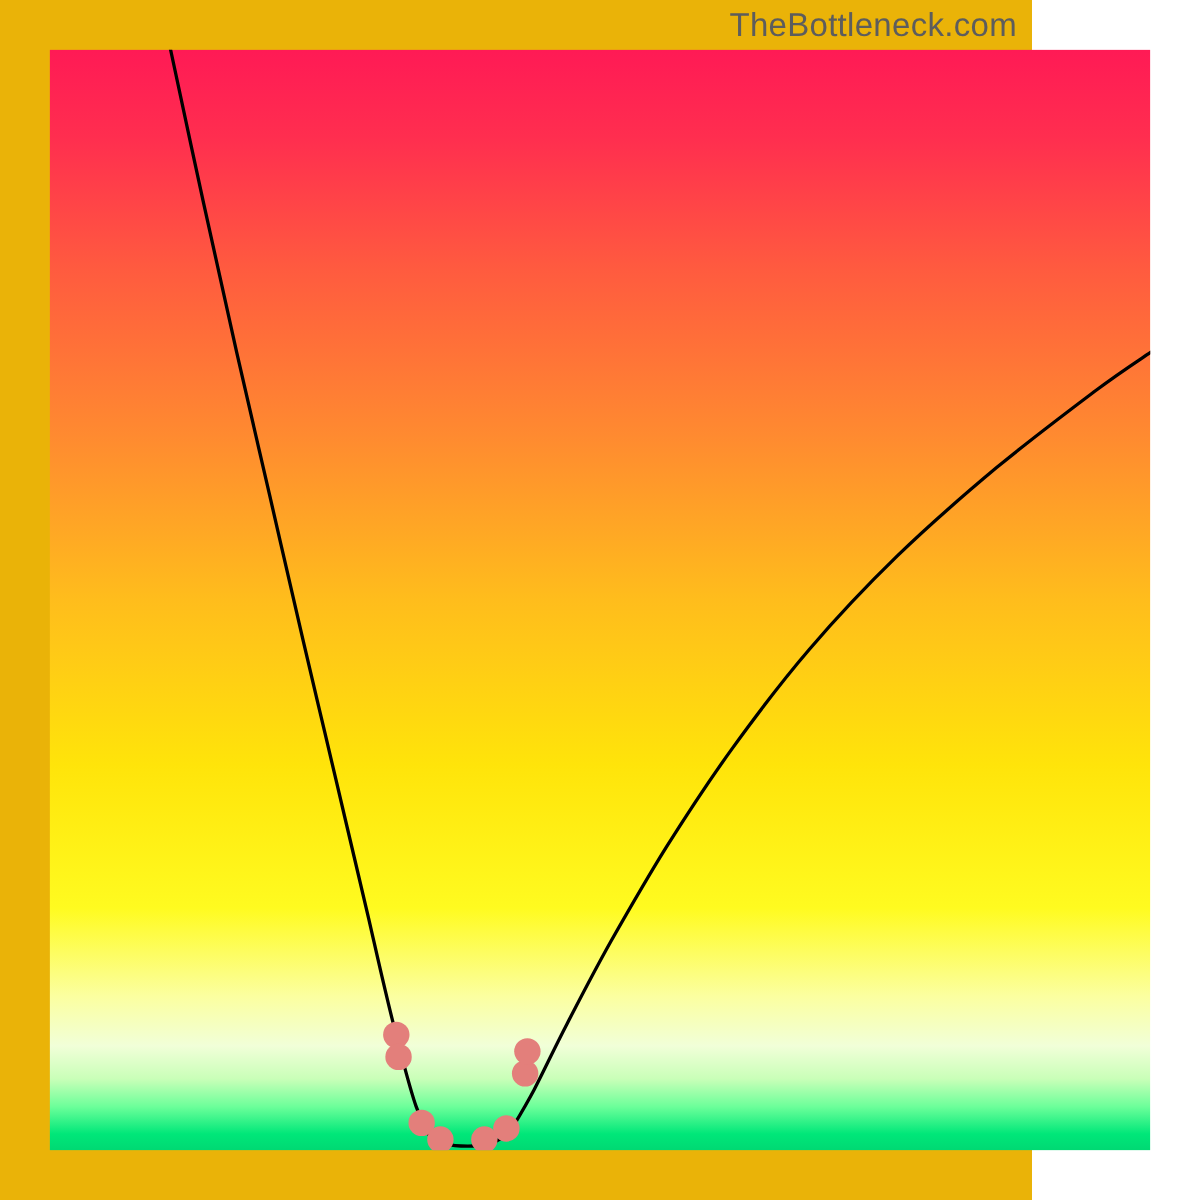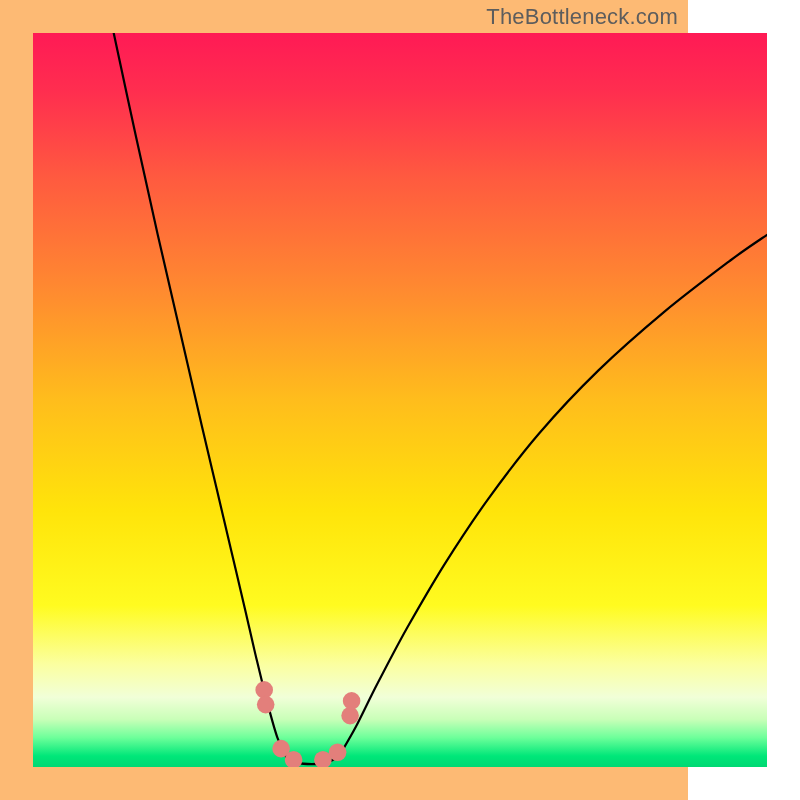--- a/index.html
+++ b/index.html
@@ -1,16 +1,16 @@
 <!DOCTYPE html>
 <html><head>
 <meta charset="utf-8">
 <style>
   html,body{margin:0;padding:0;width:800px;height:800px;overflow:hidden;font-family:Arial,Helvetica,sans-serif}
-  .stage{position:relative;width:688px;height:800px;background:#fdba74}
+  .stage{position:relative;width:688px;height:800px;background:#eab308}
   .watermark{position:absolute;top:4px;right:10px;color:#5d5d5d;font-size:22px;letter-spacing:.2px;font-weight:400}
   .plot{position:absolute;left:33px;top:33px;width:734px;height:734px;overflow:hidden}
   .bg{position:absolute;inset:0}
   .curve{position:absolute;inset:0}
 </style>
 </head>
 <body>
 
 <div class="stage">
   <div class="watermark">TheBottleneck.com</div>

